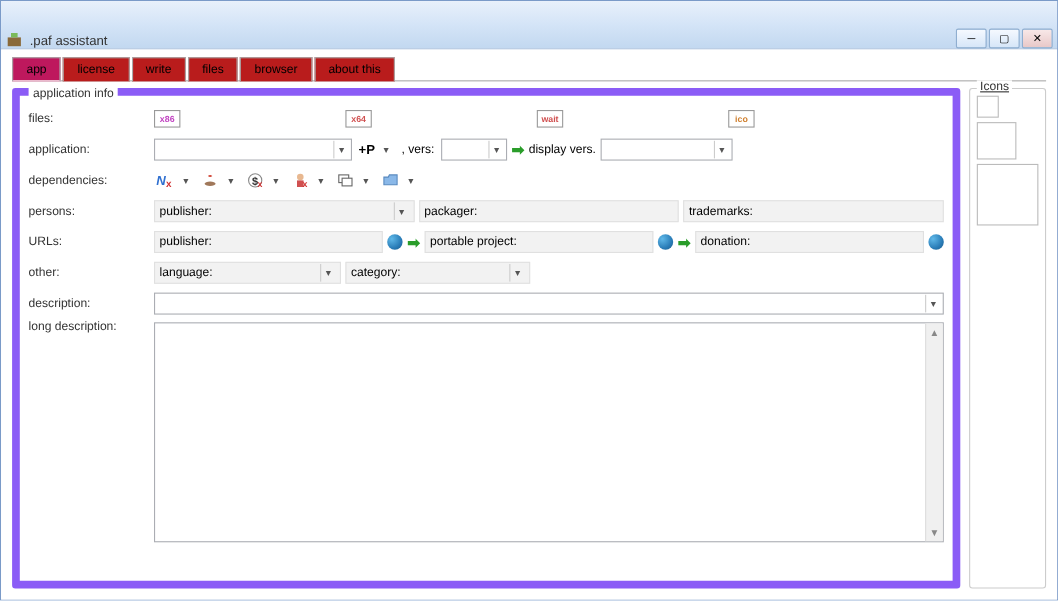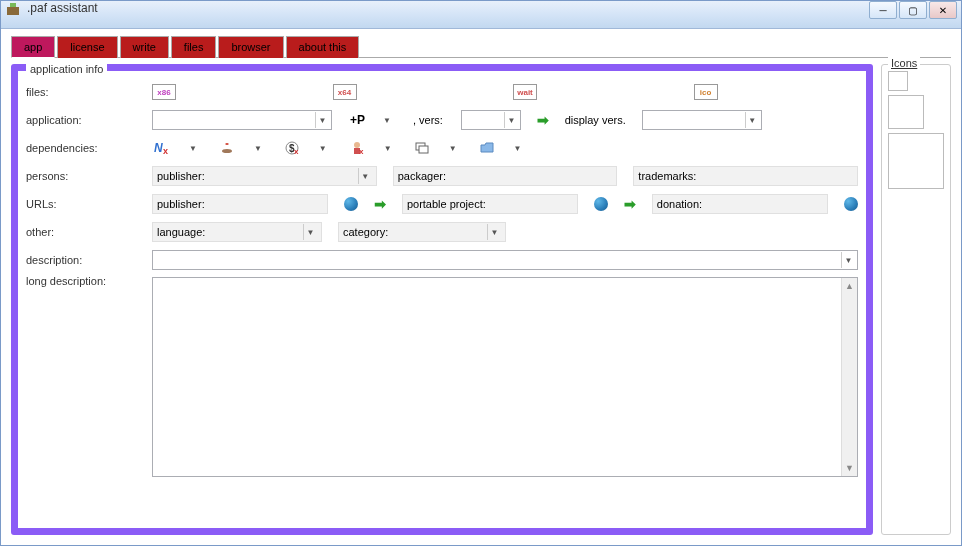--- a/index.html
+++ b/index.html
@@ -1,38 +1,38 @@
 <!DOCTYPE html>
 <html><head>
 <meta charset="utf-8">
 <style>
 * { box-sizing: border-box; margin: 0; padding: 0; }
 body { font-family: Tahoma, Arial, sans-serif; font-size: 11px; background: #d4e4f7; width: 962px; height: 546px; overflow: hidden; }
 
 .window { width: 962px; height: 546px; background: #fff; border: 1px solid #7a9ac8; display: flex; flex-direction: column; }
 
-.titlebar { height: 28px; background: linear-gradient(to bottom, #e8f0fb 0%, #d4e4f7 50%, #c2d8f0 100%); display: flex; align-items: flex-start; padding: 0 4px; border-bottom: 1px solid #a0b8d8; }
+.titlebar { height: 44px; background: linear-gradient(to bottom, #e8f0fb 0%, #d4e4f7 50%, #c2d8f0 100%); display: flex; align-items: flex-end; padding: 0 4px; border-bottom: 1px solid #a0b8d8; }
 .titlebar-icon { width: 16px; height: 16px; margin-right: 6px; }
 .titlebar-text { flex: 1; font-size: 12px; color: #333; }
 .winbtns { display: flex; gap: 2px; }
 .winbtn { width: 28px; height: 18px; background: linear-gradient(to bottom,#f5f9ff,#d6e6f8); border: 1px solid #8faed0; border-radius: 2px; display:flex; align-items:center; justify-content:center; cursor:pointer; font-size:10px; }
 .winbtn.close { background: linear-gradient(to bottom,#f8e8e8,#e8c8c8); }
 
 .content { flex:1; padding: 6px 10px 10px 10px; background:#fff; display:flex; flex-direction:column; }
 
 .tabs { display:flex; border-bottom:1px solid #aaa; margin-bottom:0; }
 .tab { padding: 4px 12px; border:1px solid #aaa; border-bottom:none; background:#b91c1c; margin-right:2px; cursor:pointer; position:relative; top:1px; font-size:11px; }
 .tab.active { background:#be185d; border-bottom:1px solid #fff; }
 
 .main-area { flex:1; display:flex; gap:8px; padding-top:6px; }
 
 .fieldset { flex:1; border:7px solid #8b5cf6; border-radius:3px; padding:8px 8px 8px 8px; position:relative; display:flex; flex-direction:column; }
 .legend { position:absolute; top:-8px; left:8px; background:#fff; padding:0 4px; font-size:11px; color:#333; }
 
-.row { display:flex; align-items:center; min-height:26px; margin-bottom:2px; gap:16px; }
+.row { display:flex; align-items:center; min-height:26px; margin-bottom:2px; gap:4px; }
 .label { width:110px; color:#333; font-size:11px; }
 
 .file-icon-box { width:24px; height:16px; border:1px solid #999; background:#fff; display:inline-flex; align-items:center; justify-content:center; font-size:8px; font-weight:bold; margin-right:2px; }
 .file-spacer { flex:1; max-width:140px; }
 
 .combo { height:20px; border:1px solid #abadb3; background:#fff; display:flex; align-items:center; padding:0 2px; }
 .combo-arrow { width:14px; height:16px; display:flex; align-items:center; justify-content:center; font-size:8px; color:#555; border-left:1px solid #ccc; margin-left:auto; cursor:pointer; }
 
 .field-bg { background:#f2f2f2; border:1px solid #e0e0e0; height:20px; display:flex; align-items:center; padding:0 4px; }
 

